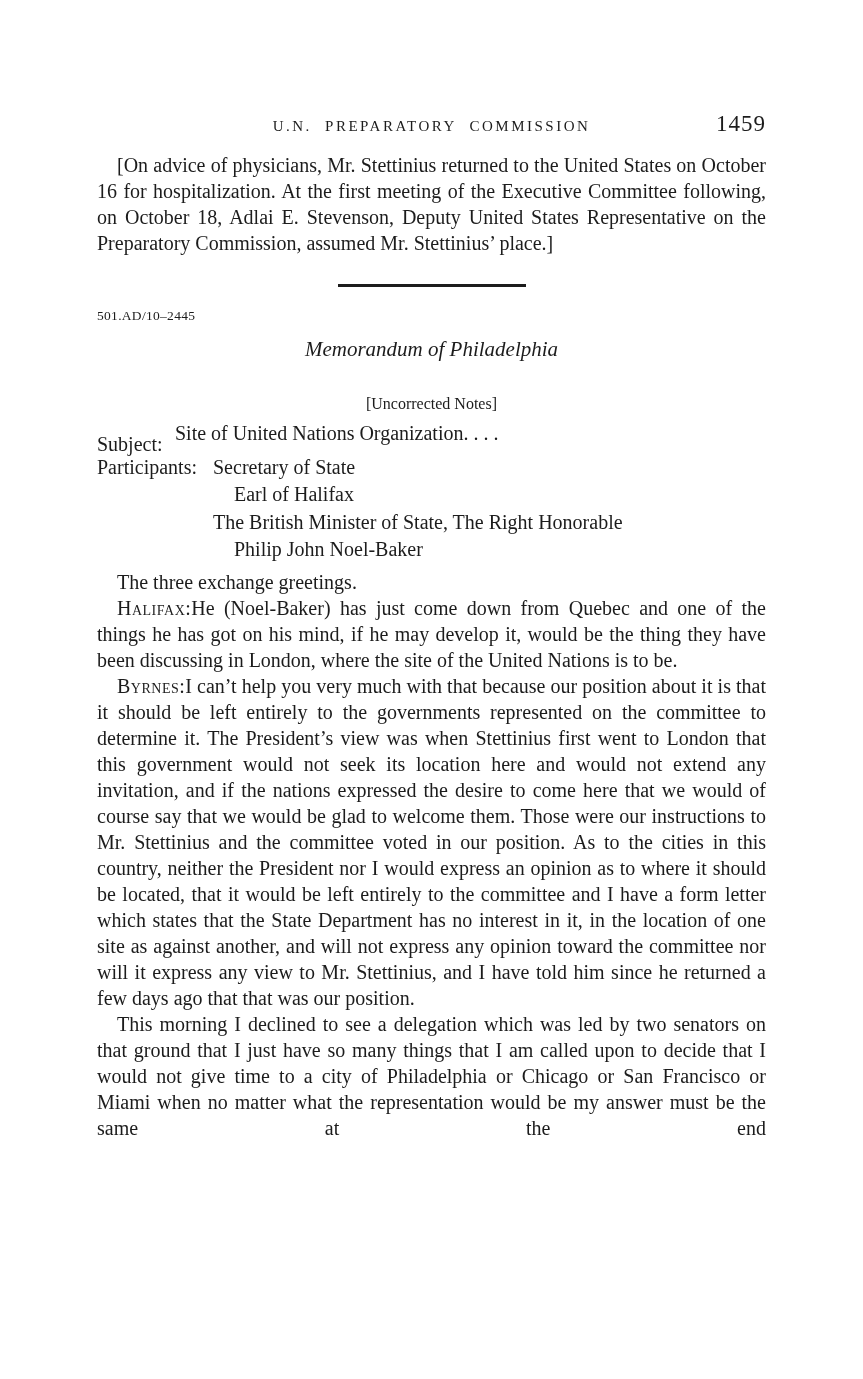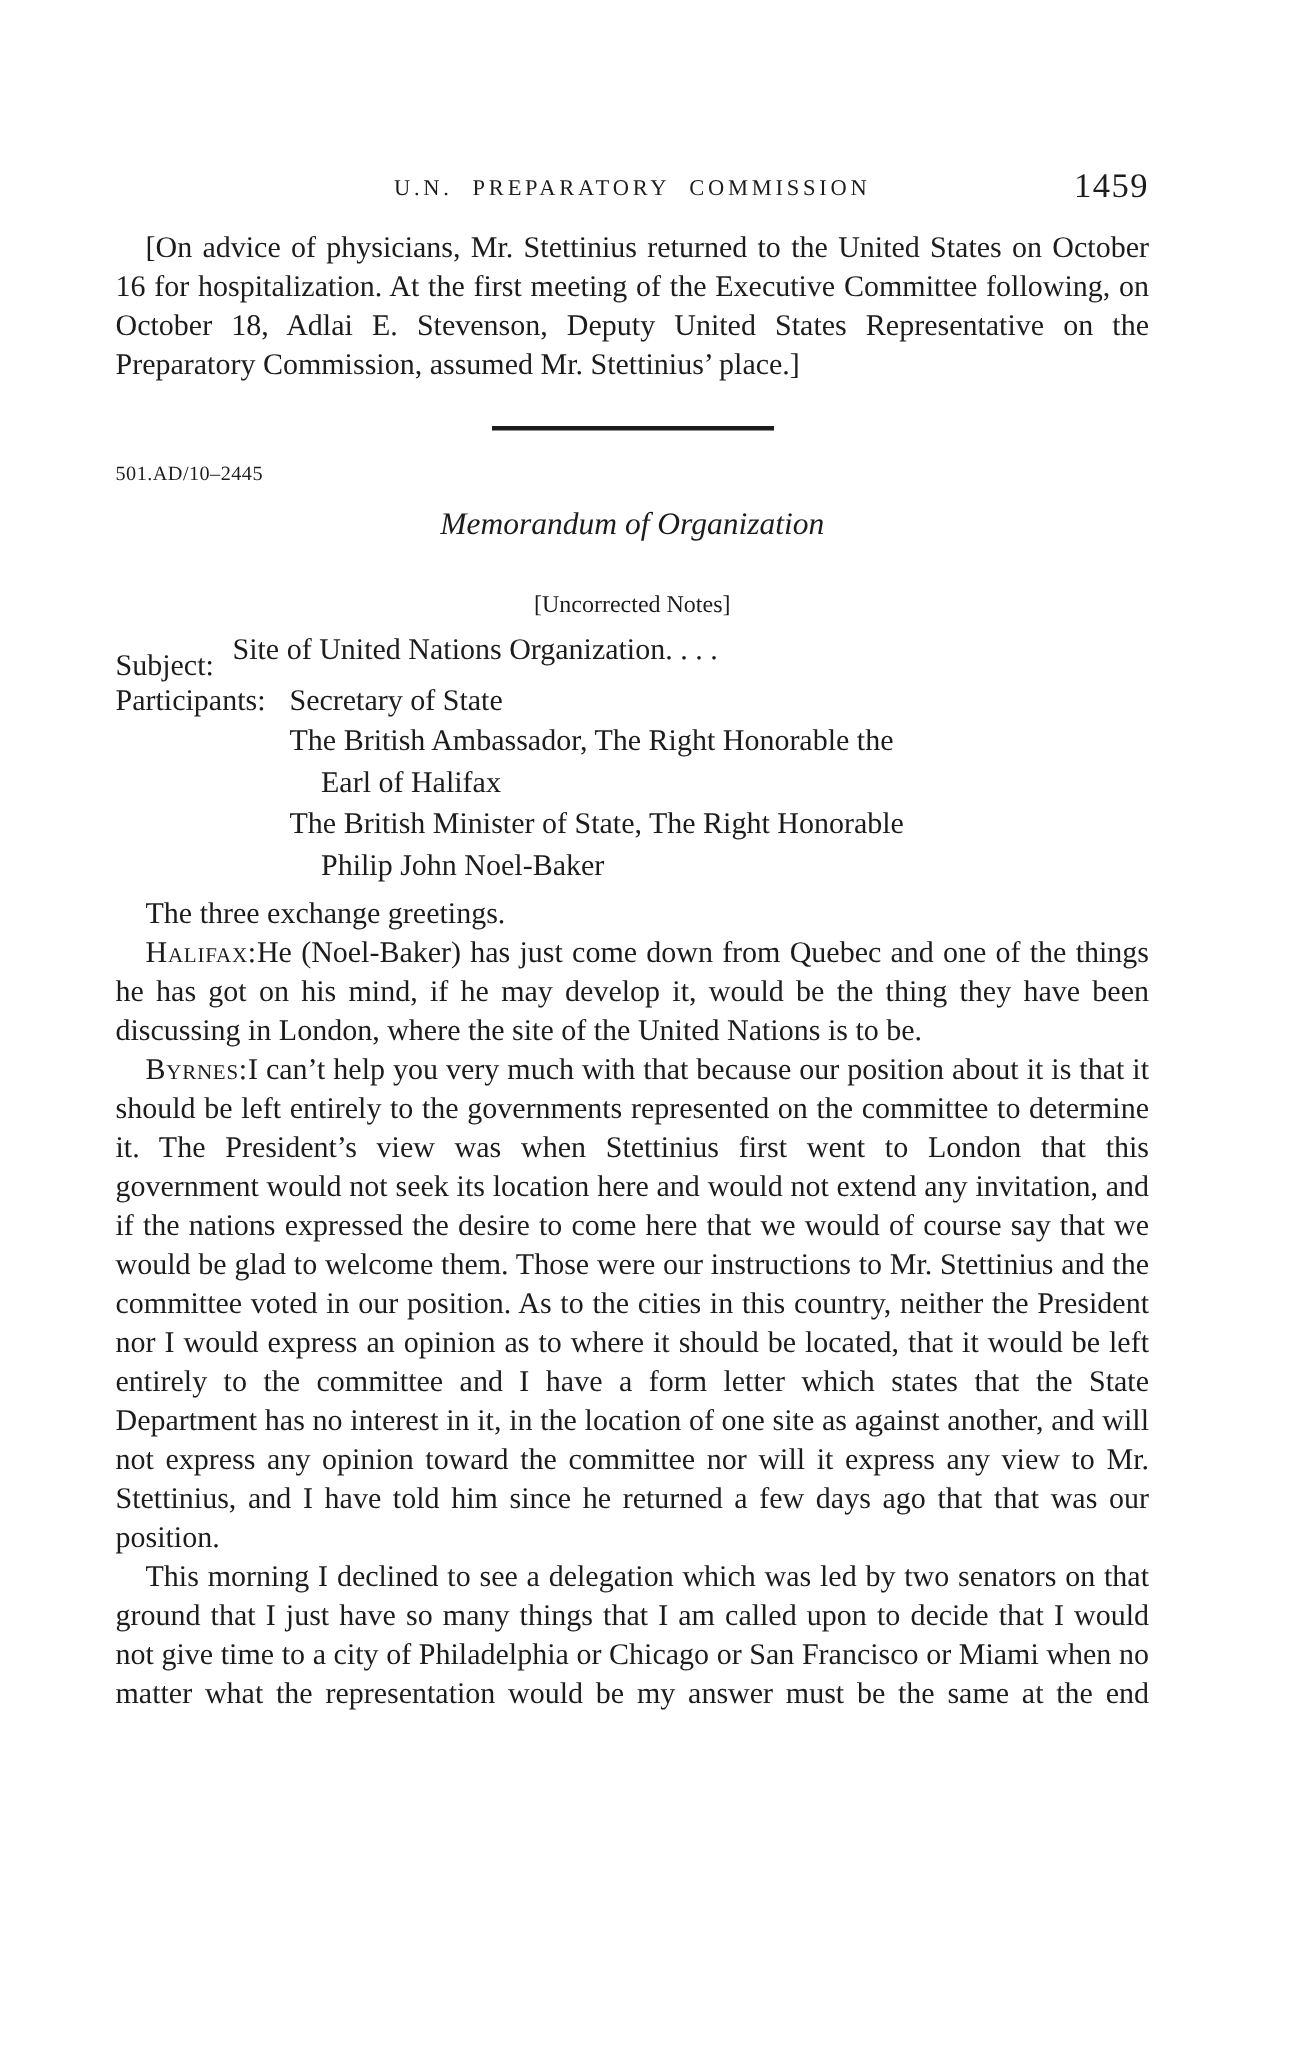--- a/index.html
+++ b/index.html
@@ -12,21 +12,21 @@
     height: 1379px;
     overflow: hidden;
     font-family: "Liberation Serif", serif;
     color: #1c1c1c;
     -webkit-font-smoothing: antialiased;
   }
   .page {
     box-sizing: border-box;
     width: 863px;
     height: 1379px;
-    padding: 112px 97px 0 77px;
+    padding: 112px 97px 0 97px;
   }
   
   .page-header {
     position: relative;
     height: 28px;
     margin-bottom: 12px;
   }
   .header-title {
     text-align: center;
     font-size: 15px;
@@ -117,38 +117,37 @@
     <div class="header-title">U.N. PREPARATORY COMMISSION</div>
     <div class="page-number">1459</div>
   </div>
 
   <p class="body-text indent">[On advice of physicians, Mr. Stettinius returned to the United States on October 16 for hospitalization. At the first meeting of the Executive Committee following, on October 18, Adlai E. Stevenson, Deputy United States Representative on the Preparatory Commission, assumed Mr. Stettinius’ place.]</p>
 
   <div class="divider"></div>
 
   <div class="doc-reference">501.AD/10–2445</div>
 
-  <div class="memo-title">Memorandum of Organization</div>
+  <div class="memo-title">Memorandum of Philadelphia</div>
 
   <div class="memo-subtitle">[Uncorrected Notes]</div>
 
 
   <div class="subject-row">
     <span class="subject-label">Subject:</span>
     <span class="subject-text">Site of United Nations Organization. . . .</span>
   </div>
 
   <div class="participants-row">
     <span class="participants-label">Participants:</span>
     <div class="participants-list">
       <div class="participant">
         <div>Secretary of State</div>
       </div>
       <div class="participant">
-        <div>The British Ambassador, The Right Honorable the</div>
         <div class="participant-cont">Earl of Halifax</div>
       </div>
       <div class="participant">
         <div>The British Minister of State, The Right Honorable</div>
         <div class="participant-cont">Philip John Noel-Baker</div>
       </div>
     </div>
   </div>
 
   <p class="body-text indent greetings">The three exchange greetings.</p>

